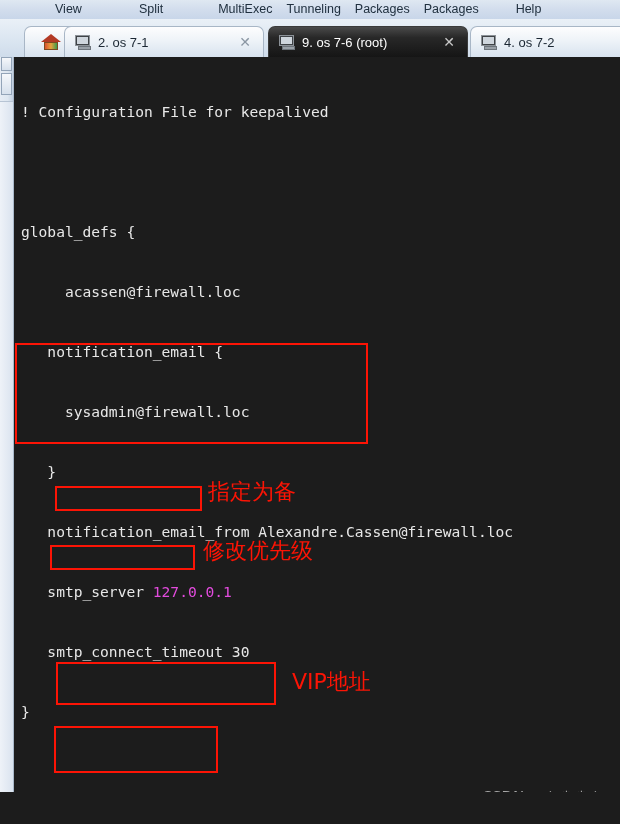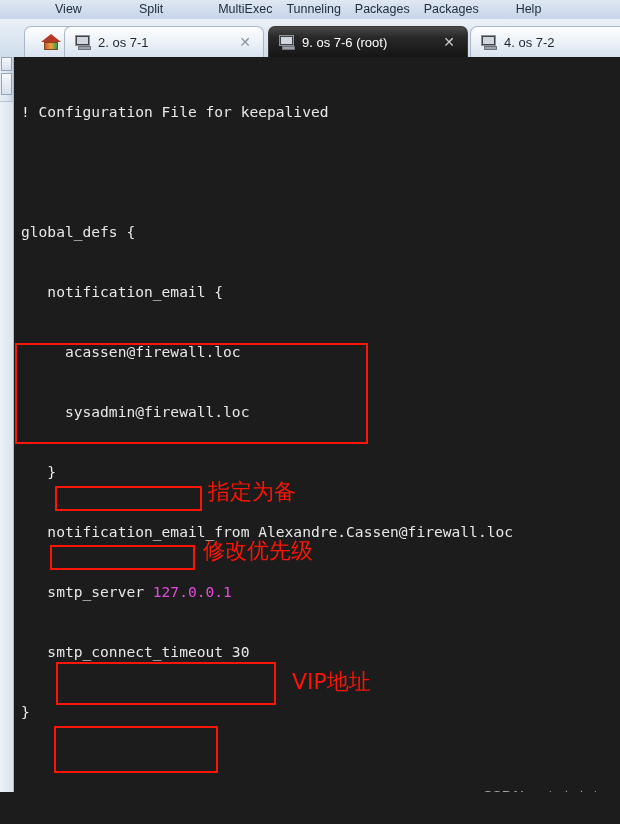--- a/index.html
+++ b/index.html
@@ -243,22 +243,22 @@
     <div class="sp-box sp-box1"></div>
     <div class="sp-box sp-box2"></div>
     <div class="sp-lower"></div>
   </div>
 
   <div class="terminal">
     <div class="code">
       <span class="ln">! Configuration File for keepalived</span>
       <span class="ln"></span>
       <span class="ln">global_defs {</span>
+      <span class="ln">     acassen@firewall.loc</span>
       <span class="ln">   notification_email {</span>
-      <span class="ln">     acassen@firewall.loc</span>
       <span class="ln">     sysadmin@firewall.loc</span>
       <span class="ln">   }</span>
       <span class="ln">   notification_email_from Alexandre.Cassen@firewall.loc</span>
       <span class="ln"><span>   smtp_server </span><span class="magenta">127.0.0.1</span></span>
       <span class="ln">   smtp_connect_timeout 30</span>
       <span class="ln">}</span>
       
       
       
       

